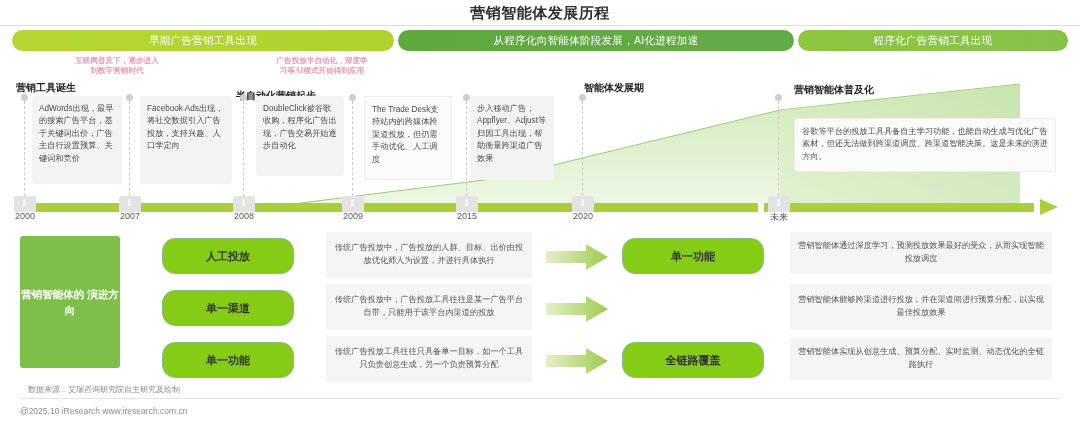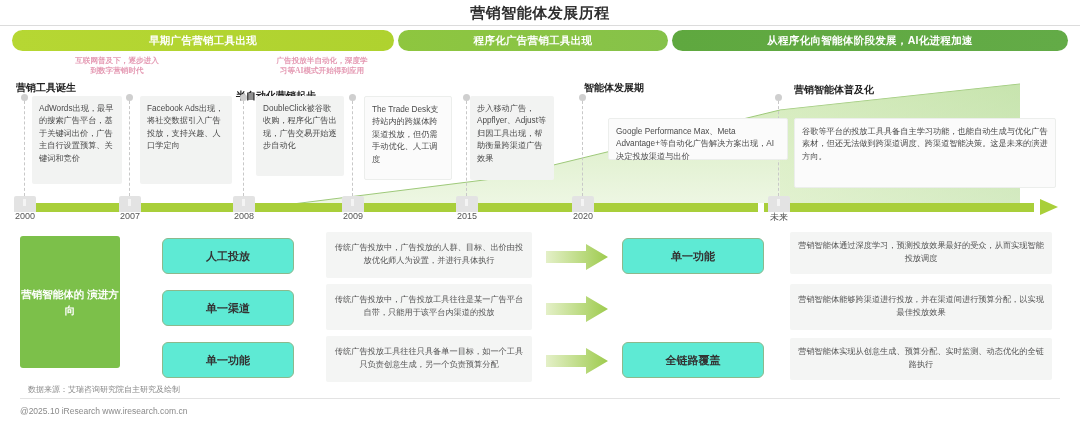--- a/index.html
+++ b/index.html
@@ -19,21 +19,21 @@
     position:absolute;left:0;top:25px;width:1080px;height:1px;background:#dcdcdc;
   }
 
   
   .stagebar{
     position:absolute;left:12px;top:30px;width:1056px;height:21px;
     display:flex;gap:4px;
   }
   .stage{
     height:21px;border-radius:11px;display:flex;align-items:center;justify-content:center;
-    color:#fff;font-size:10.5px;font-weight:bold;letter-spacing:.3px;white-space:nowrap;
+    color:#fff;font-size:10.5px;font-weight:normal;letter-spacing:.3px;white-space:nowrap;
   }
   .stage.s1{flex:0 0 382px;background:linear-gradient(90deg,#b6d733,#afd22f);}
   .stage.s2{flex:0 0 270px;background:linear-gradient(90deg,#8ec63f,#86c24a);}
   .stage.s3{flex:1 1 auto;background:linear-gradient(90deg,#5fa83f,#63ab47);}
 
   
   .pink{
     position:absolute;font-size:7.6px;line-height:10px;color:#e59bb4;font-weight:bold;
     text-align:center;white-space:pre-line;
   }
@@ -91,22 +91,22 @@
   }
   .tcard.white{background:#fbfbfb;border:1px solid #eceeec;}
 
   
   .evolve-box{
     position:absolute;left:20px;top:236px;width:100px;height:132px;
     background:#7cc04a;border-radius:3px;color:#fff;font-size:10.5px;font-weight:bold;
     display:flex;align-items:center;justify-content:center;text-align:center;line-height:16px;
   }
   .pill{
-    position:absolute;width:130px;height:34px;border:1px solid #8cb98c;border-radius:6px;
-    background:#5eead4;display:flex;align-items:center;justify-content:center;
+    position:absolute;width:130px;height:34px;border:1px solid #8cb98c;border-radius:13px;
+    background:#84cc16;display:flex;align-items:center;justify-content:center;
     font-size:11px;font-weight:bold;color:#333;
   }
   .pill.wide{width:140px;}
   .desc{
     position:absolute;background:#f4f5f4;border-radius:2px;
     font-size:8.2px;line-height:12.6px;color:#555;text-align:center;
     display:flex;align-items:center;justify-content:center;padding:5px 8px;box-sizing:border-box;
   }
   .arrow-big{position:absolute;width:62px;height:26px;}
 
@@ -120,22 +120,22 @@
 </head>
 <body>
 
 <div class="page">
 
   <div class="title">营销智能体发展历程</div>
   <div class="title-rule"></div>
 
   <div class="stagebar">
     <div class="stage s1">早期广告营销工具出现</div>
+    <div class="stage s3">从程序化向智能体阶段发展，AI化进程加速</div>
     <div class="stage s2">程序化广告营销工具出现</div>
-    <div class="stage s3">从程序化向智能体阶段发展，AI化进程加速</div>
   </div>
 
   <div class="pink p1">互联网普及下，逐步进入
 到数字营销时代</div>
   <div class="pink p2">广告投放半自动化，深度学
 习等AI模式开始得到应用</div>
 
   <div class="era e1">营销工具诞生</div>
   <div class="era e2">半自动化营销起步</div>
   <div class="era e3">智能体发展期</div>
@@ -197,22 +197,21 @@
   <div class="dot" style="left:579px;top:94px"></div>
   <div class="stem" style="left:582px;top:101px;height:95px"></div>
   <div class="dot" style="left:775px;top:94px"></div>
   <div class="stem" style="left:778px;top:101px;height:95px"></div>
 
   <div class="tcard" style="left:32px;top:96px;width:90px;height:88px">AdWords出现，最早的搜索广告平台，基于关键词出价，广告主自行设置预算、关键词和竞价</div>
   <div class="tcard" style="left:140px;top:96px;width:92px;height:88px">Facebook Ads出现，将社交数据引入广告投放，支持兴趣、人口学定向</div>
   <div class="tcard white" style="left:364px;top:96px;width:88px;height:84px">The Trade Desk支持站内的跨媒体跨渠道投放，但仍需手动优化、人工调度</div>
   <div class="tcard" style="left:256px;top:96px;width:88px;height:80px">DoubleClick被谷歌收购，程序化广告出现，广告交易开始逐步自动化</div>
   <div class="tcard" style="left:470px;top:96px;width:84px;height:84px">步入移动广告，Appflyer、Adjust等归因工具出现，帮助衡量跨渠道广告效果</div>
-  <div class="tcard white" style="left:608px;top:118px;width:180px;height:42px">Google Performance Max、Meta Advantage+等自动化广告解决方案出现，AI决定投放渠道与出价</div>
-  <div class="tcard white" style="left:794px;top:118px;width:262px;height:70px">谷歌等平台的投放工具具备自主学习功能，也能自动生成与优化广告素材，但还无法做到跨渠道调度、跨渠道智能决策。这是未来的演进方向。</div>
+  <div class="tcard white" style="left:794px;top:118px;width:262px;height:54px">谷歌等平台的投放工具具备自主学习功能，也能自动生成与优化广告素材，但还无法做到跨渠道调度、跨渠道智能决策。这是未来的演进方向。</div>
 
   <div class="evolve-box">营销智能体的
 演进方向</div>
 
   <div class="pill" style="left:162px;top:238px">人工投放</div>
   <div class="desc" style="left:326px;top:232px;width:206px;height:46px">传统广告投放中，广告投放的人群、目标、出价由投放优化师人为设置，并进行具体执行</div>
   <svg class="arrow-big" style="left:546px;top:244px" viewBox="0 0 62 26">
     <defs>
         <linearGradient id="ar1" x1="0" y1="0" x2="1" y2="0">
       <stop offset="0%" stop-color="#e4f0c8"></stop>

